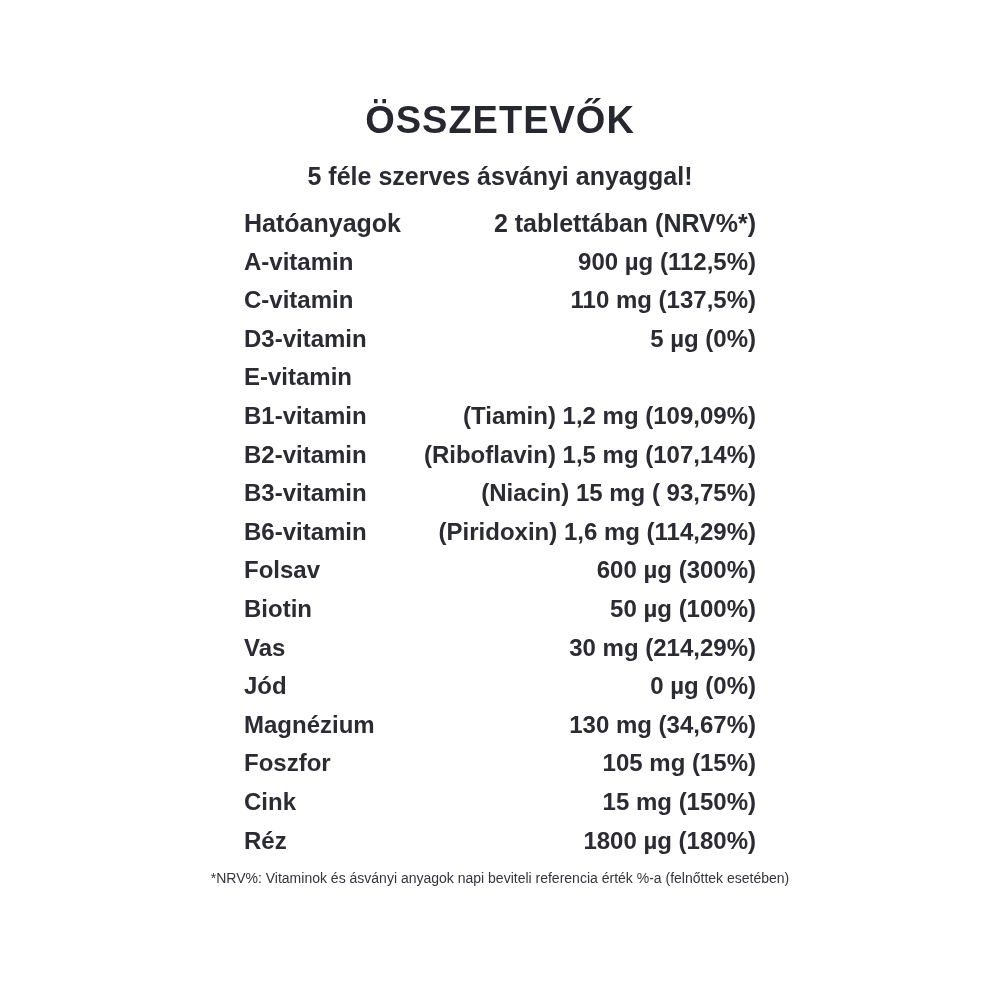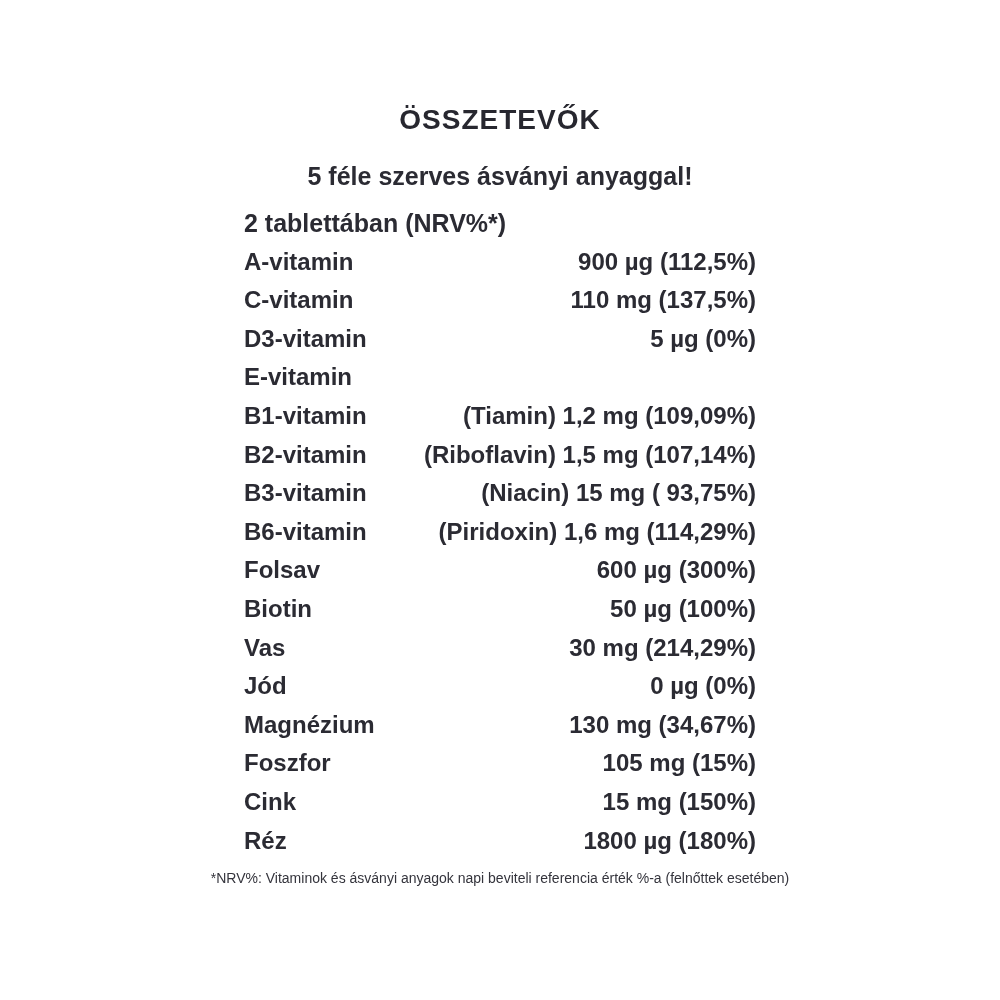--- a/index.html
+++ b/index.html
@@ -11,21 +11,21 @@
     color: #2b2b33;
     overflow: hidden;
   }
   .sheet {
     width: 1000px;
     height: 1000px;
     padding-top: 96px;
   }
   .page-title {
     text-align: center;
-    font-size: 28px;
+    font-size: 38px;
     font-weight: 600;
     letter-spacing: 1px;
     color: #27272f;
     line-height: 48px;
   }
   .page-subtitle {
     text-align: center;
     font-size: 25px;
     font-weight: 600;
     color: #2b2b33;
@@ -65,20 +65,21 @@
 
 <div class="sheet">
 
   <div class="page-title">ÖSSZETEVŐK</div>
 
   <div class="page-subtitle">5 féle szerves ásványi anyaggal!</div>
 
   <div class="ingredients-table">
 
     <div class="row header">
+      <span class="name">Hatóanyagok</span>
       <span class="value">2 tablettában (NRV%*)</span>
     </div>
 
     <div class="row">
       <span class="name">A-vitamin</span>
       <span class="value">900 µg (112,5%)</span>
     </div>
     <div class="row">
       <span class="name">C-vitamin</span>
       <span class="value">110 mg (137,5%)</span>

